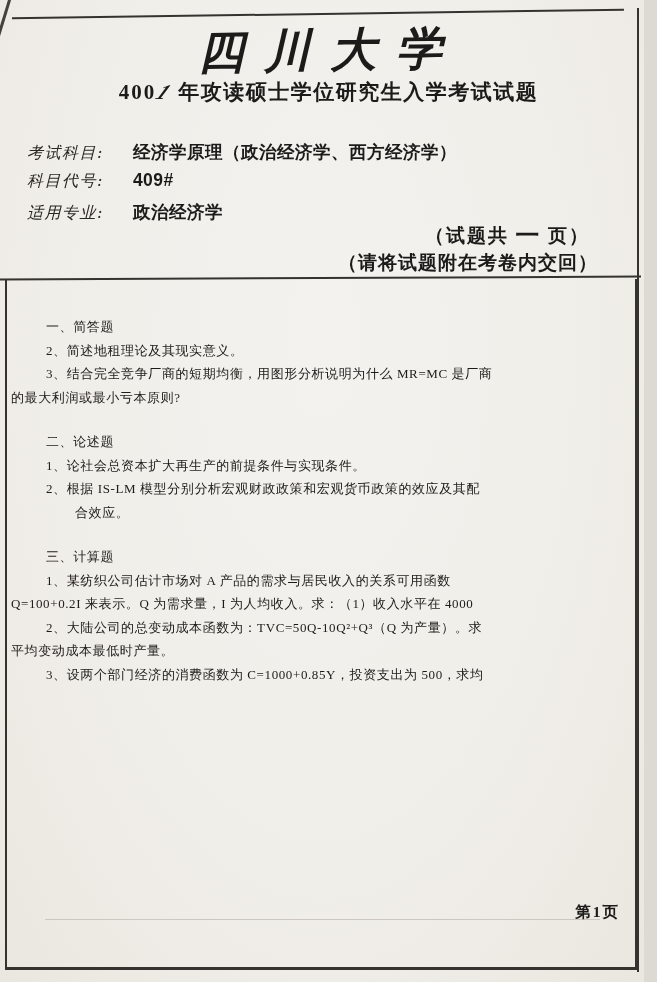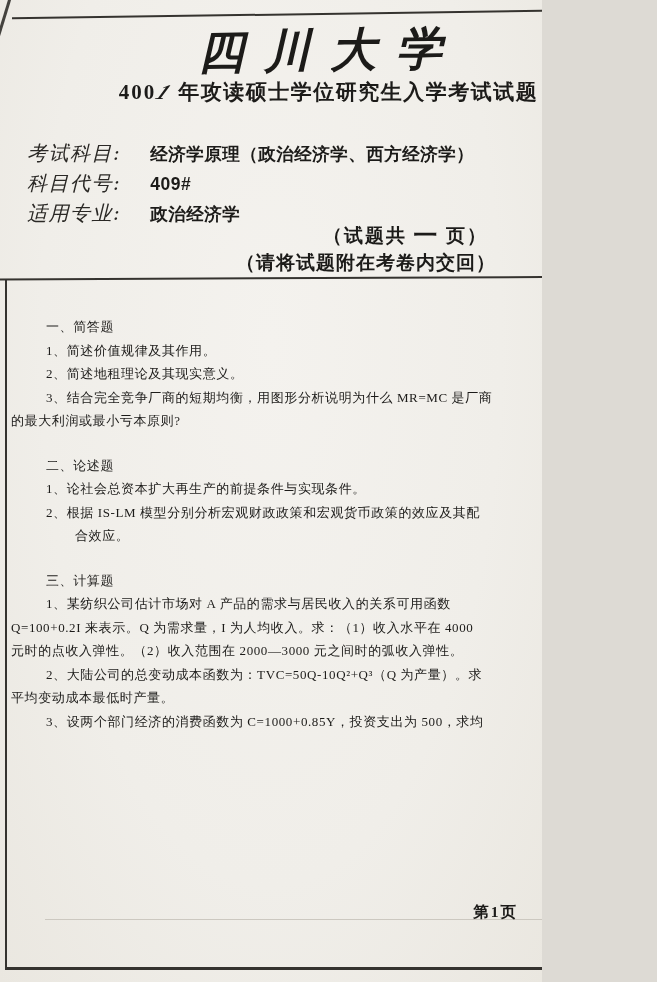--- a/index.html
+++ b/index.html
@@ -1,17 +1,17 @@
 <!DOCTYPE html>
 <html><head>
 <meta charset="utf-8">
 <style>
   html,body{margin:0;padding:0;background:#dddad4;}
   .page{
-    position:relative;width:542px;height:982px;overflow:hidden;
+    position:relative;width:644px;height:982px;overflow:hidden;
     background:radial-gradient(ellipse at 50% 35%, #f4f2ee 0%, #f0eee9 60%, #eae7e0 100%);
     font-family:"Liberation Serif","DejaVu Serif",serif;
     color:#1c1b19;
   }
   
   .crease{position:absolute;left:11px;top:-10px;width:3px;height:50px;background:#44423e;
           transform:rotate(17deg);transform-origin:top left;}
   .top-line{position:absolute;left:12px;top:13px;width:612px;height:2px;background:#35332f;
           transform:rotate(-0.8deg);}
   .right-line{position:absolute;left:637px;top:8px;width:2px;height:964px;background:#35332f;}
@@ -23,21 +23,21 @@
          font-size:46px;font-weight:bold;font-style:italic;letter-spacing:20px;
          font-family:"DejaVu Serif","Liberation Serif",serif;transform:rotate(-1deg);}
   .subtitle{position:absolute;left:0;top:78px;width:657px;text-align:center;
          font-size:21px;font-weight:600;letter-spacing:1.5px;}
   .yr{letter-spacing:2px;}
   .yr-digit{display:inline-block;transform:skewX(-30deg);font-style:italic;font-weight:bold;
          margin:0 8px 0 2px;}
   
   .meta{position:absolute;left:27px;top:140px;}
   .meta-row{height:24px;margin-bottom:6px;white-space:nowrap;}
-  .meta-label{font-style:italic;font-size:20px;letter-spacing:1.5px;color:#2a2825;
+  .meta-label{font-style:italic;font-size:16px;letter-spacing:1.5px;color:#2a2825;
          font-family:"DejaVu Serif",serif;}
   .meta-value{font-family:"Liberation Sans","DejaVu Sans",sans-serif;font-weight:bold;
          font-size:17.5px;margin-left:25px;letter-spacing:0.5px;}
   
   .note{position:absolute;font-size:19px;font-weight:600;white-space:nowrap;}
   .note1{top:223px;right:54px;letter-spacing:2px;text-align:right;}
   .note2{top:250px;right:46px;letter-spacing:1px;}
   .hand-dash{font-weight:bold;display:inline-block;transform:scale(1.25,1.35);margin:0 9px;}
   
   .content-box{position:absolute;left:5px;top:279px;width:632px;height:691px;
@@ -81,38 +81,36 @@
 
   <div class="note note1"><span>（试题共</span><span class="hand-dash">一</span><span>页）</span></div>
   <div class="note note2">（请将试题附在考卷内交回）</div>
 
   <div class="divider"></div>
 
   <div class="content-box">
 
     <div class="sec">
       <div class="ln ind">一、简答题</div>
-      <div class="ln ind">1、简述价值规律及其作用。</div>
       <div class="ln ind">2、简述地租理论及其现实意义。</div>
       <div class="ln ind">3、结合完全竞争厂商的短期均衡，用图形分析说明为什么 MR=MC 是厂商</div>
       <div class="ln">的最大利润或最小亏本原则?</div>
     </div>
 
     <div class="sec">
       <div class="ln ind">二、论述题</div>
       <div class="ln ind">1、论社会总资本扩大再生产的前提条件与实现条件。</div>
       <div class="ln ind">2、根据 IS-LM 模型分别分析宏观财政政策和宏观货币政策的效应及其配</div>
       <div class="ln hang">合效应。</div>
     </div>
 
     <div class="sec">
       <div class="ln ind">三、计算题</div>
       <div class="ln ind">1、某纺织公司估计市场对 A 产品的需求与居民收入的关系可用函数</div>
       <div class="ln">Q=100+0.2I 来表示。Q 为需求量，I 为人均收入。求：（1）收入水平在 4000</div>
-      <div class="ln">元时的点收入弹性。（2）收入范围在 2000—3000 元之间时的弧收入弹性。</div>
       <div class="ln ind">2、大陆公司的总变动成本函数为：TVC=50Q-10Q²+Q³（Q 为产量）。求</div>
       <div class="ln">平均变动成本最低时产量。</div>
       <div class="ln ind">3、设两个部门经济的消费函数为 C=1000+0.85Y，投资支出为 500，求均</div>
     </div>
 
   </div>
 
   <div class="scratch"></div>
   <div class="page-num">第1页</div>
 

